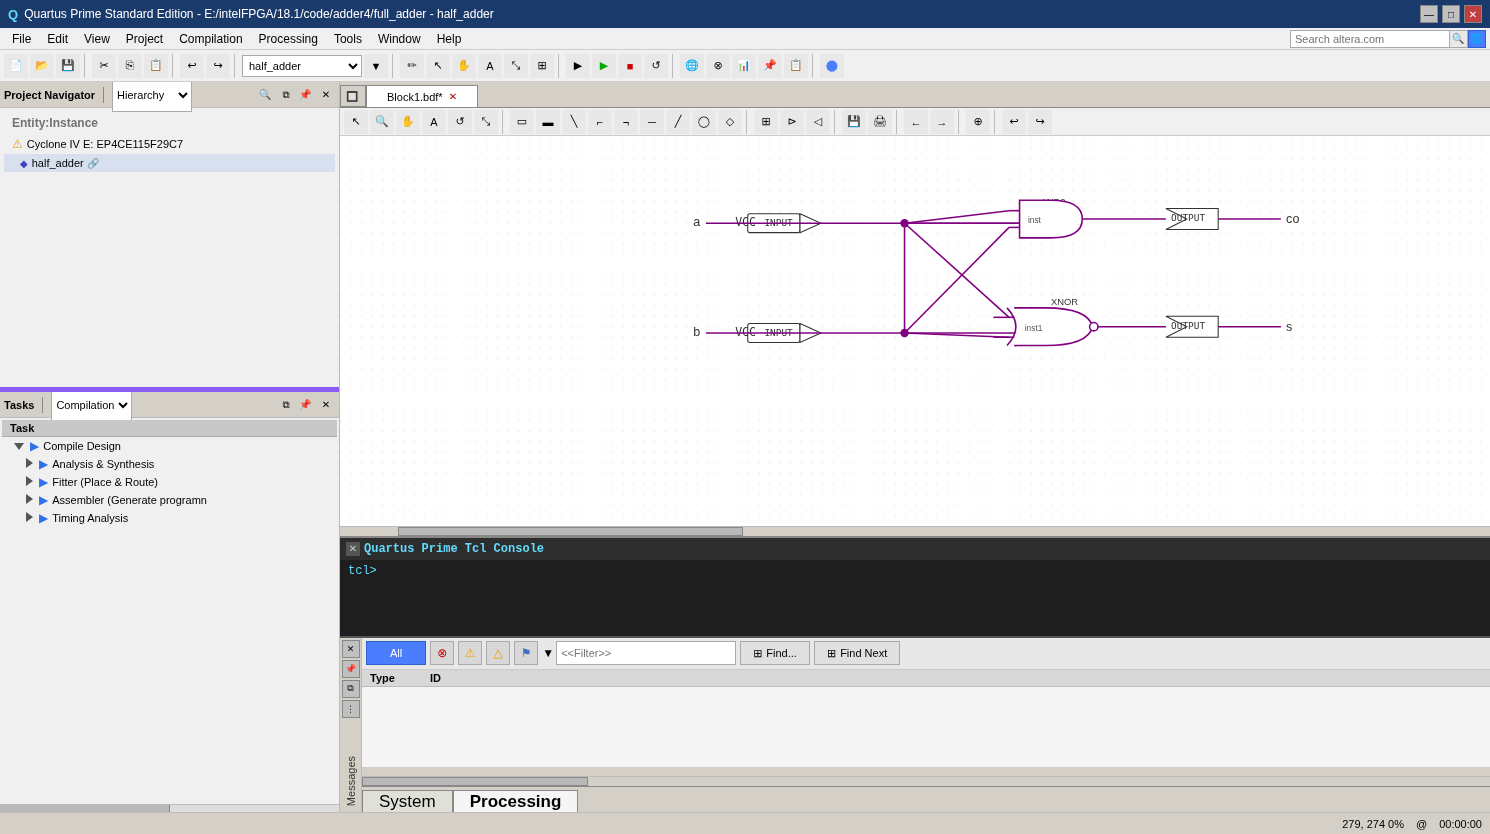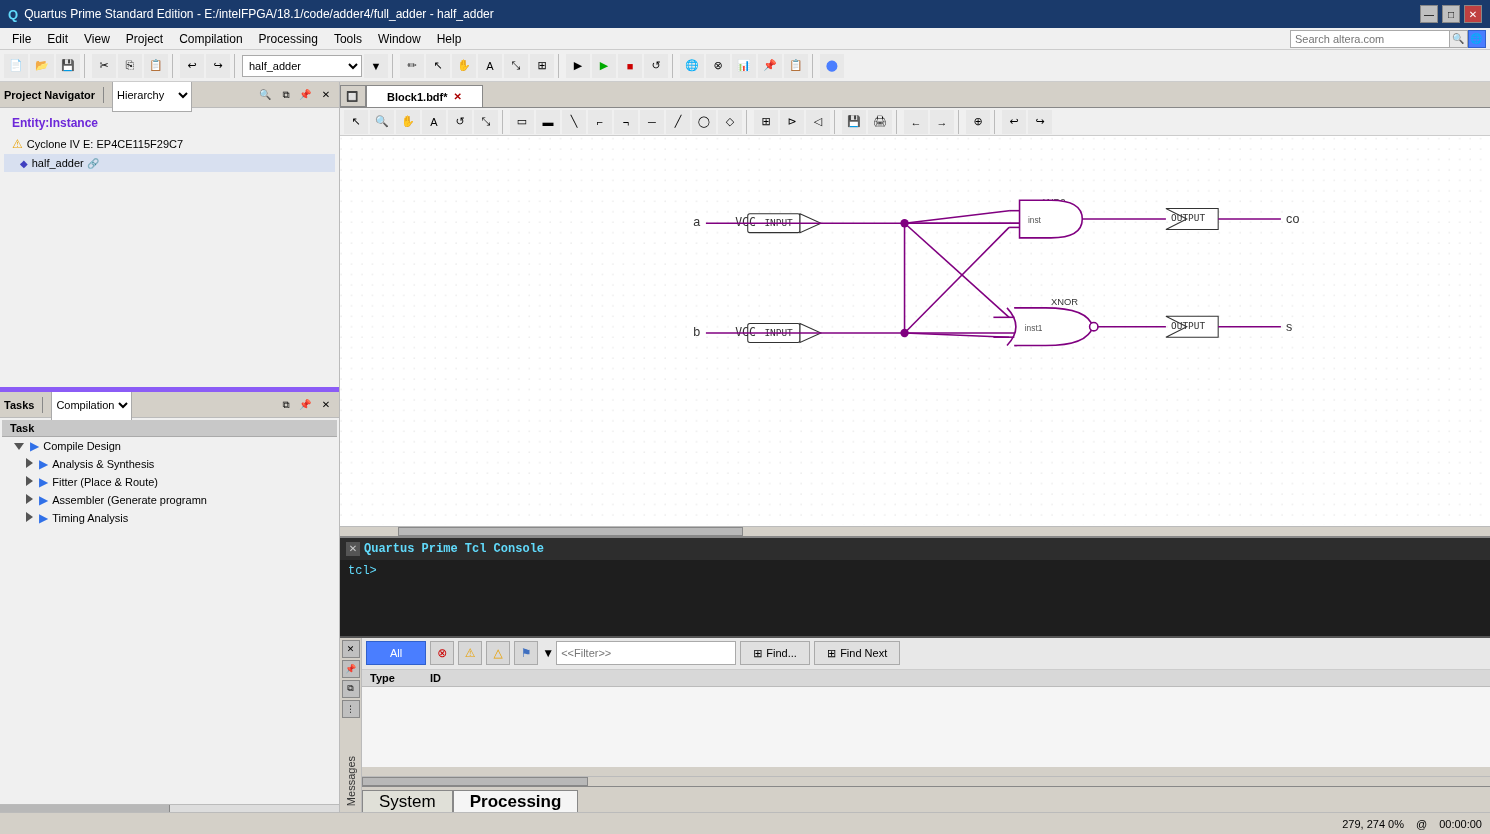--- a/index.html
+++ b/index.html
@@ -181,21 +181,21 @@
 
     #project-nav-content {
       padding: 4px;
       flex: 1;
       overflow: auto;
     }
     .entity-header {
       font-weight: bold;
       font-size: 12px;
       padding: 4px 8px;
-      color: #6d28d9;
+      color: #737373;
     }
     .device-row {
       display: flex;
       align-items: center;
       gap: 4px;
       padding: 3px 8px;
       font-size: 11px;
     }
     .device-icon {
       color: #e8a000;
@@ -299,21 +299,21 @@
       border: 1px solid #888;
       border-bottom: none;
       font-size: 11px;
       display: flex;
       align-items: center;
       gap: 6px;
       cursor: pointer;
     }
     .bdf-tab.active {
       background: white;
-      font-weight: bold;
+      font-weight: normal;
     }
     .bdf-tab-close {
       font-size: 10px;
       color: #a00;
       cursor: pointer;
     }
 
     #bdf-toolbar {
       background: #f0f0f0;
       height: 28px;

